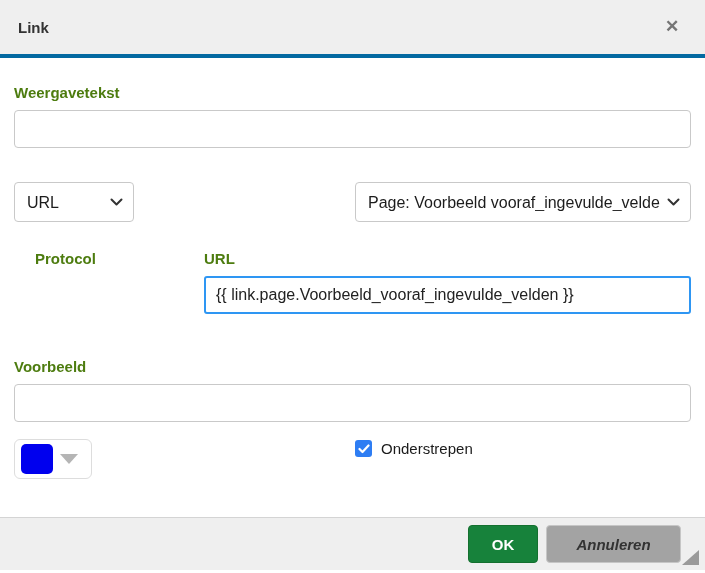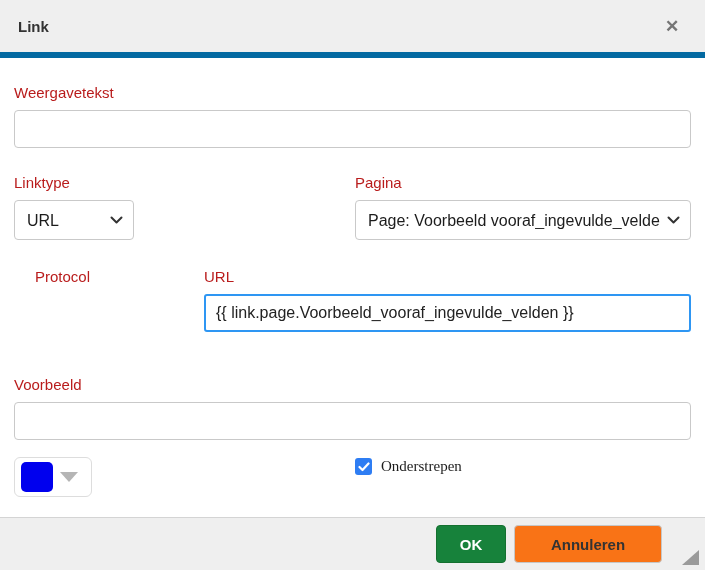--- a/index.html
+++ b/index.html
@@ -3,30 +3,30 @@
 <meta charset="utf-8">
 <style>
   * { margin:0; padding:0; box-sizing:border-box; }
   html,body { background:#fff; }
   body { font-family:"Liberation Sans","DejaVu Sans",sans-serif; color:#1b1b1b; }
 
   .dialog { position:relative; width:705px; height:573px; background:#fff; overflow:hidden;
             display:flex; flex-direction:column; }
 
   
-  .hdr { height:58px; background:#efefef; border-bottom:6px solid #0369a1;
+  .hdr { height:58px; background:#efefef; border-bottom:4px solid #0369a1;
          display:flex; align-items:center; padding:0 22px 0 18px; flex:0 0 auto; position:relative; }
   .hdr .title { font-size:15px; font-weight:bold; color:#333; }
   .close-btn { position:absolute; right:20px; top:14px; width:26px; height:26px; border:none;
                background:transparent; cursor:pointer; font-size:17px; font-weight:bold; color:#757575;
                line-height:26px; text-align:center; }
 
   
   .bd { flex:1 1 auto; padding:26px 14px 0 14px; background:#fff; }
-  .lbl { display:block; font-size:15px; color:#b91c1c; height:18px; line-height:18px; }
+  .lbl { display:block; font-size:15px; color:#4d7c0f; height:18px; line-height:18px;font-weight:bold; }
   .txt { display:block; width:100%; height:38px; margin-top:8px; border:1px solid #c9c9c9;
          border-radius:4px; font-size:16px; color:#222; padding:0 10px;
          font-family:"Liberation Sans","DejaVu Sans",sans-serif; background:#fff; outline:none; }
   .txt.focused { border-width:2px; border-radius:3px; }
 
   .row { display:flex; align-items:flex-start; }
   .row2 { margin-top:26px; }
   .row3 { margin-top:28px;margin-left:21px; }
   .col-narrow { width:120px; flex:0 0 auto; }
   .col-page { margin-left:221px; flex:1 1 auto; min-width:0; }
@@ -49,30 +49,30 @@
   .swatch { width:32px; height:30px; border-radius:5px; display:block; }
   .caret-down { width:0; height:0; border-left:9px solid transparent; border-right:9px solid transparent;
                 border-top:10px solid #b5b5b5; margin-left:7px; }
 
   
   .chk-group { margin-left:263px; display:flex; align-items:flex-start; margin-top:0; }
   .checkbox { width:17px; height:17px; border-radius:3px; display:inline-flex; align-items:center;
               justify-content:center; cursor:pointer; flex:0 0 auto; margin-top:1px; }
   .checkbox .check { display:none; }
   .checkbox[data-checked="true"] .check { display:block; }
-  .chk-label { margin-left:9px; font-size:15px; line-height:19px; color:#1b1b1b;font-family:Liberation Serif, serif; }
+  .chk-label { margin-left:9px; font-size:15px; line-height:19px; color:#1b1b1b; }
 
   
   .ftr { flex:0 0 auto; height:53px; margin-bottom:3px; background:#efefef; border-top:1px solid #d4d4d4;
-         display:flex; align-items:center; justify-content:flex-end; padding-right:43px; gap:8px;
+         display:flex; align-items:center; justify-content:flex-end; padding-right:24px; gap:8px;
          position:relative; }
   .btn { height:38px; border-radius:4px; font-size:15px; font-weight:bold; cursor:pointer;
          font-family:"Liberation Sans","DejaVu Sans",sans-serif; }
   .btn-ok { width:70px; border:1px solid #14702f; color:#fff; }
-  .btn-cancel { width:148px; background:#f97316; border:1px solid #c6c6c6; color:#333; }
+  .btn-cancel { width:135px; background:#a3a3a3; border:1px solid #c6c6c6; color:#333;font-style:italic; }
   .resize-handle { position:absolute; right:6px; bottom:5px; width:0; height:0;
                    border-left:17px solid transparent; border-bottom:15px solid #9a9a9a; cursor:nwse-resize; }
 </style>
 </head>
 <body>
 
 <div class="dialog">
 
   <div class="hdr">
     <span class="title">Link</span>
@@ -81,32 +81,30 @@
     </button>
   </div>
 
   <div class="bd">
 
     <label class="lbl">Weergavetekst</label>
     <input class="txt" type="text" value="" style="">
 
     <div class="row row2">
       <div class="col-narrow">
-        <label class="lbl">Linktype</label>
         <div class="select-wrap">
           <select>
             <option selected="">URL</option>
           </select>
           <svg class="chev" width="13" height="8" viewBox="0 0 13 8">
             <polyline points="1.5,1.5 6.5,6.5 11.5,1.5" fill="none" stroke="#333" stroke-width="2" stroke-linecap="round" stroke-linejoin="round"></polyline>
           </svg>
         </div>
       </div>
       <div class="col-page">
-        <label class="lbl">Pagina</label>
         <div class="select-wrap">
           <select>
             <option selected="">Page: Voorbeeld vooraf_ingevulde_velden</option>
           </select>
           <svg class="chev" width="13" height="8" viewBox="0 0 13 8">
             <polyline points="1.5,1.5 6.5,6.5 11.5,1.5" fill="none" stroke="#333" stroke-width="2" stroke-linecap="round" stroke-linejoin="round"></polyline>
           </svg>
         </div>
       </div>
     </div>

